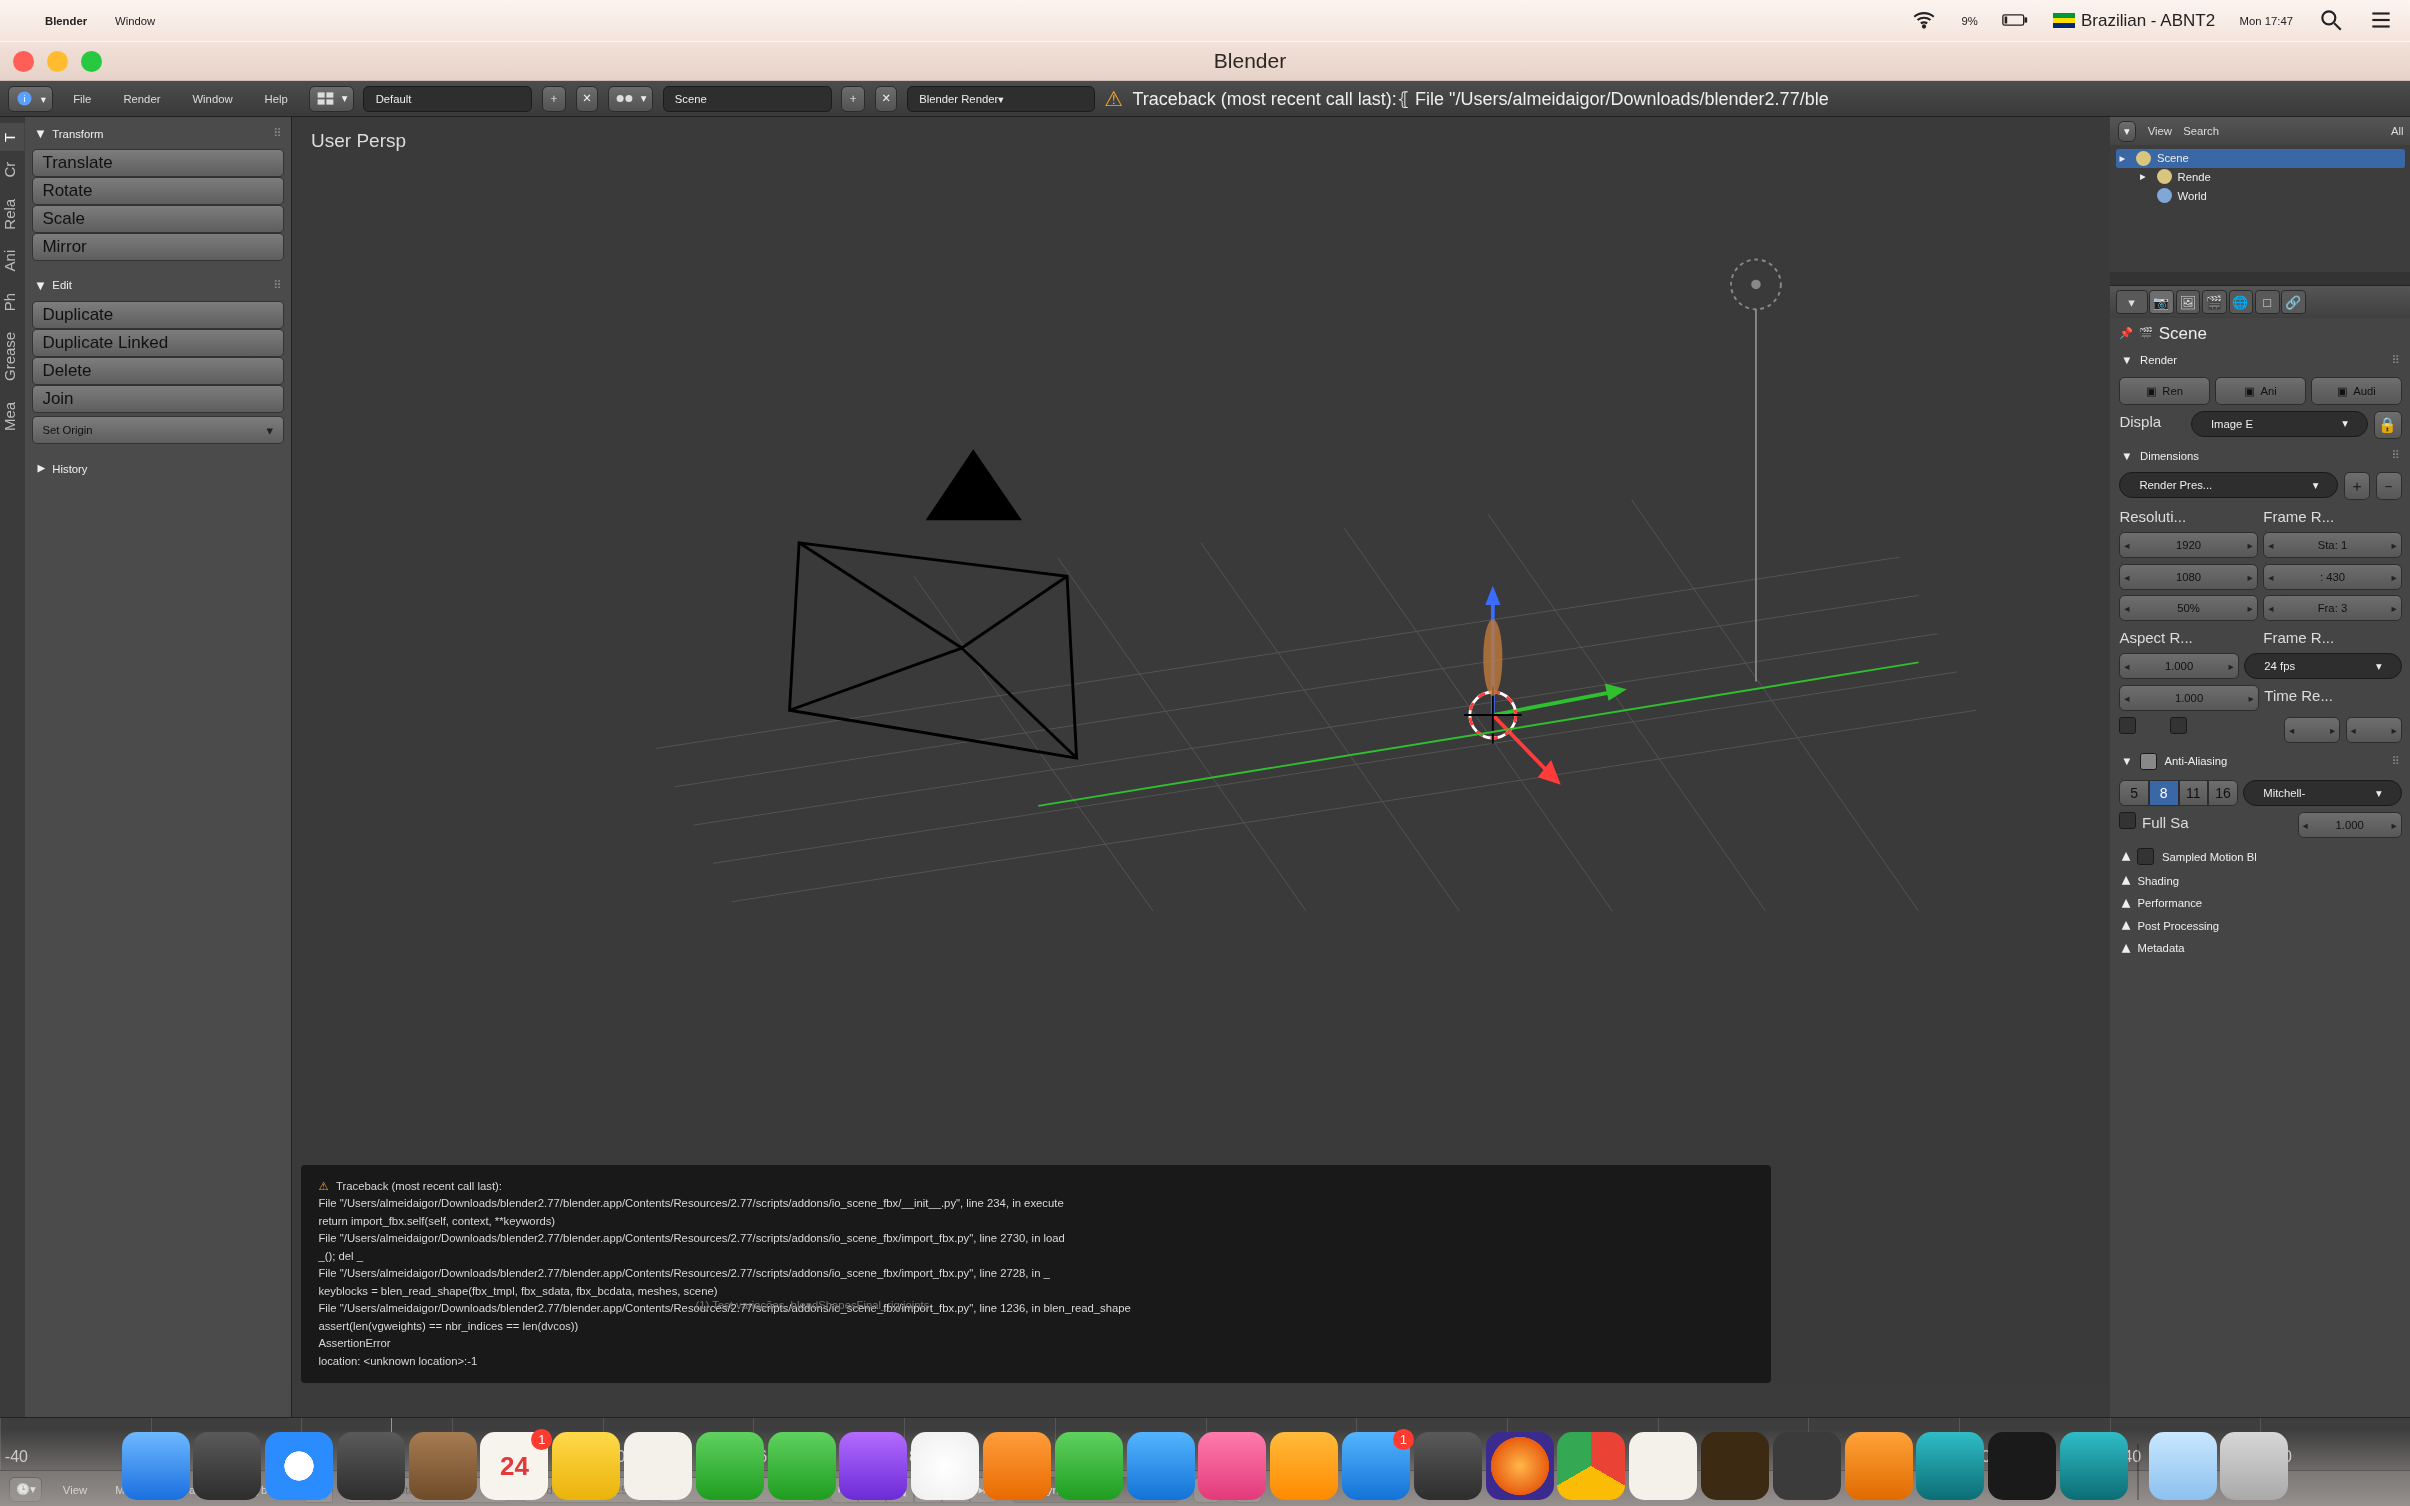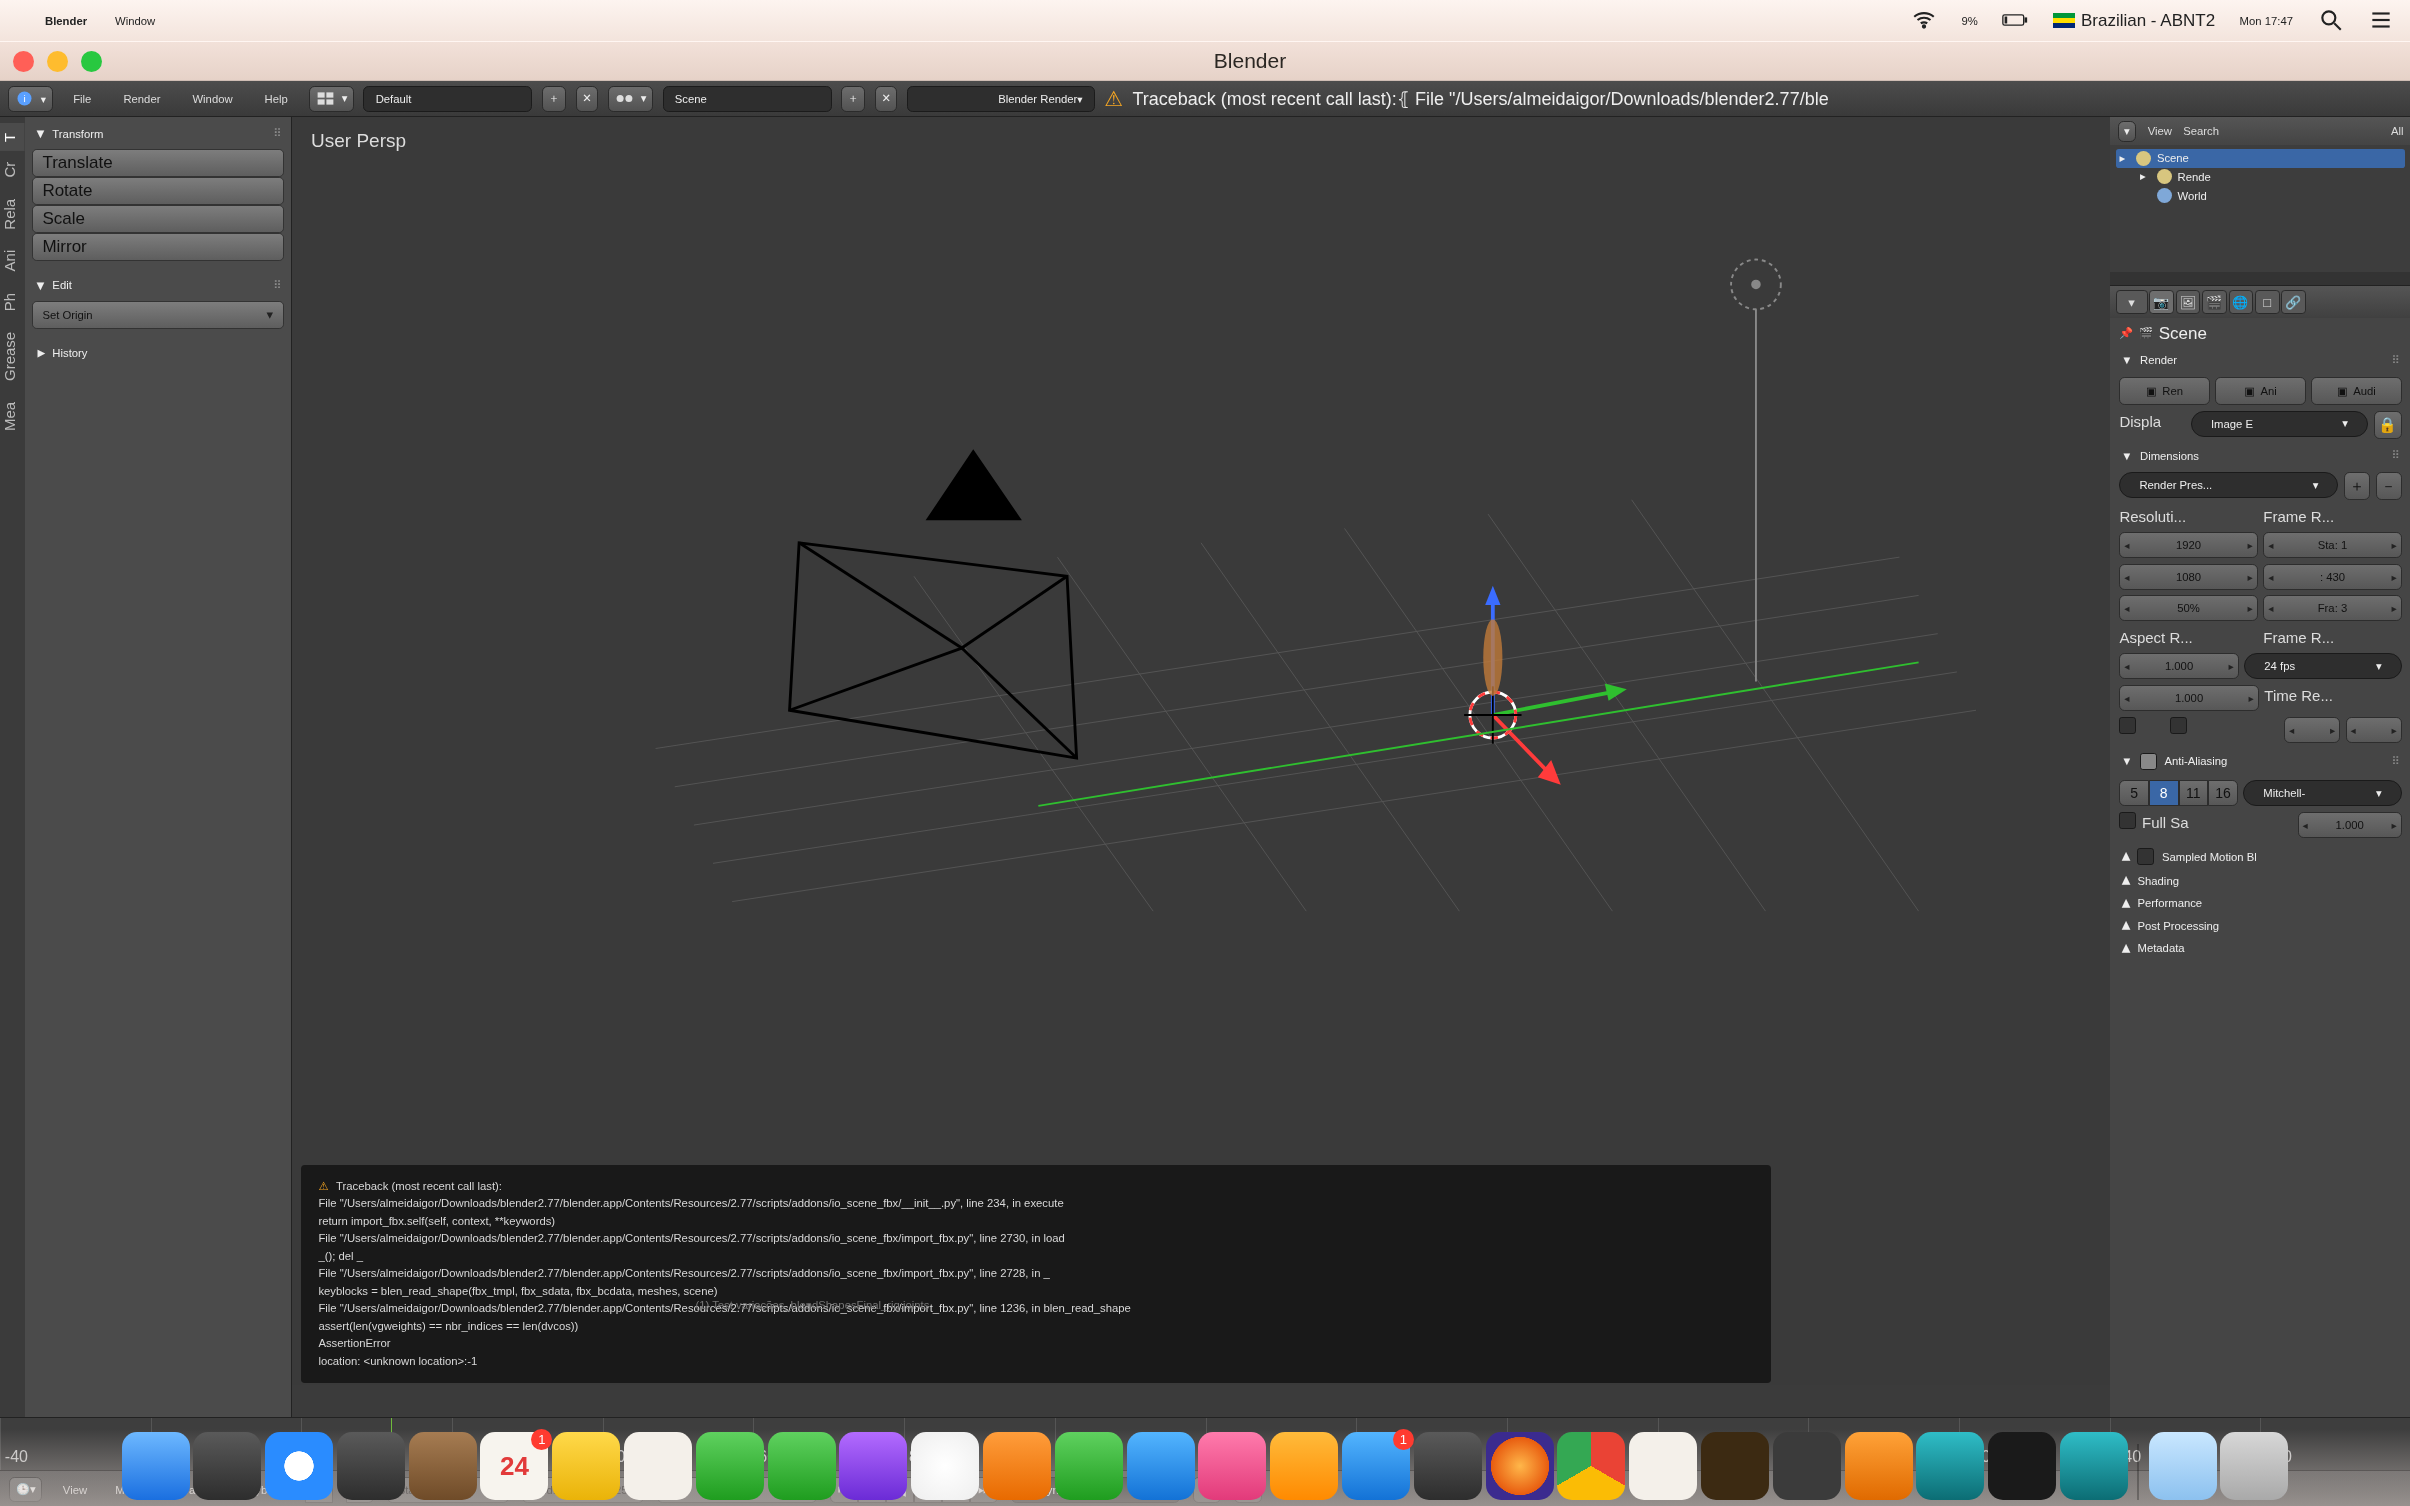--- a/index.html
+++ b/index.html
@@ -226,21 +226,21 @@
   <span class="hd-btn small">
     <svg class="hd-icon" viewBox="0 0 24 24" fill="#ddd">
         <circle cx="7" cy="12" r="4"></circle>
         <circle cx="17" cy="12" r="4"></circle>
       </svg>▾
   </span>
   <span class="hd-field">Scene</span>
   <span class="hd-btn small">＋</span>
   <span class="hd-btn small">✕</span>
 
-  <span class="hd-field" style="min-width:188px;justify-content:flex-end">
+  <span class="hd-field" style="min-width:188px;justify-content:flex-start">
     <span>Blender Render</span>
       <span style="font-size:10.4px">▾</span>
   </span>
 
   <span style="color:#f5a623;font-size:21px">⚠</span>
   <span style="color:#eee;font-size:18px;white-space:nowrap;overflow:hidden;flex:1">Traceback (most recent call last):⦃  File "/Users/almeidaigor/Downloads/blender2.77/ble</span>
 </div>
 
 <div id="editors">
 
@@ -265,20 +265,26 @@
           <div class="shelf-btn">Rotate</div>
           <div class="shelf-btn">Scale</div>
           <div class="shelf-btn">Mirror</div>
         </div>
 
       <div class="section-hdr" style="margin-top:9.4px">
         <span class="tri">▼</span>
           <span>Edit</span>
           <span style="margin-left:auto;opacity:.4">⠿</span>
       </div>
+      <div id="edit-btns">
+          <div class="shelf-btn">Duplicate</div>
+          <div class="shelf-btn">Duplicate Linked</div>
+          <div class="shelf-btn">Delete</div>
+          <div class="shelf-btn">Join</div>
+        </div>
       <div class="shelf-btn drop">
         <span>Set Origin</span>
           <span class="chev">▾</span>
       </div>
 
       <div class="section-hdr" style="margin-top:9.4px">
         <span class="tri" style="transform:rotate(-90deg);display:inline-block">▼</span>
           <span>History</span>
       </div>
     </div>

